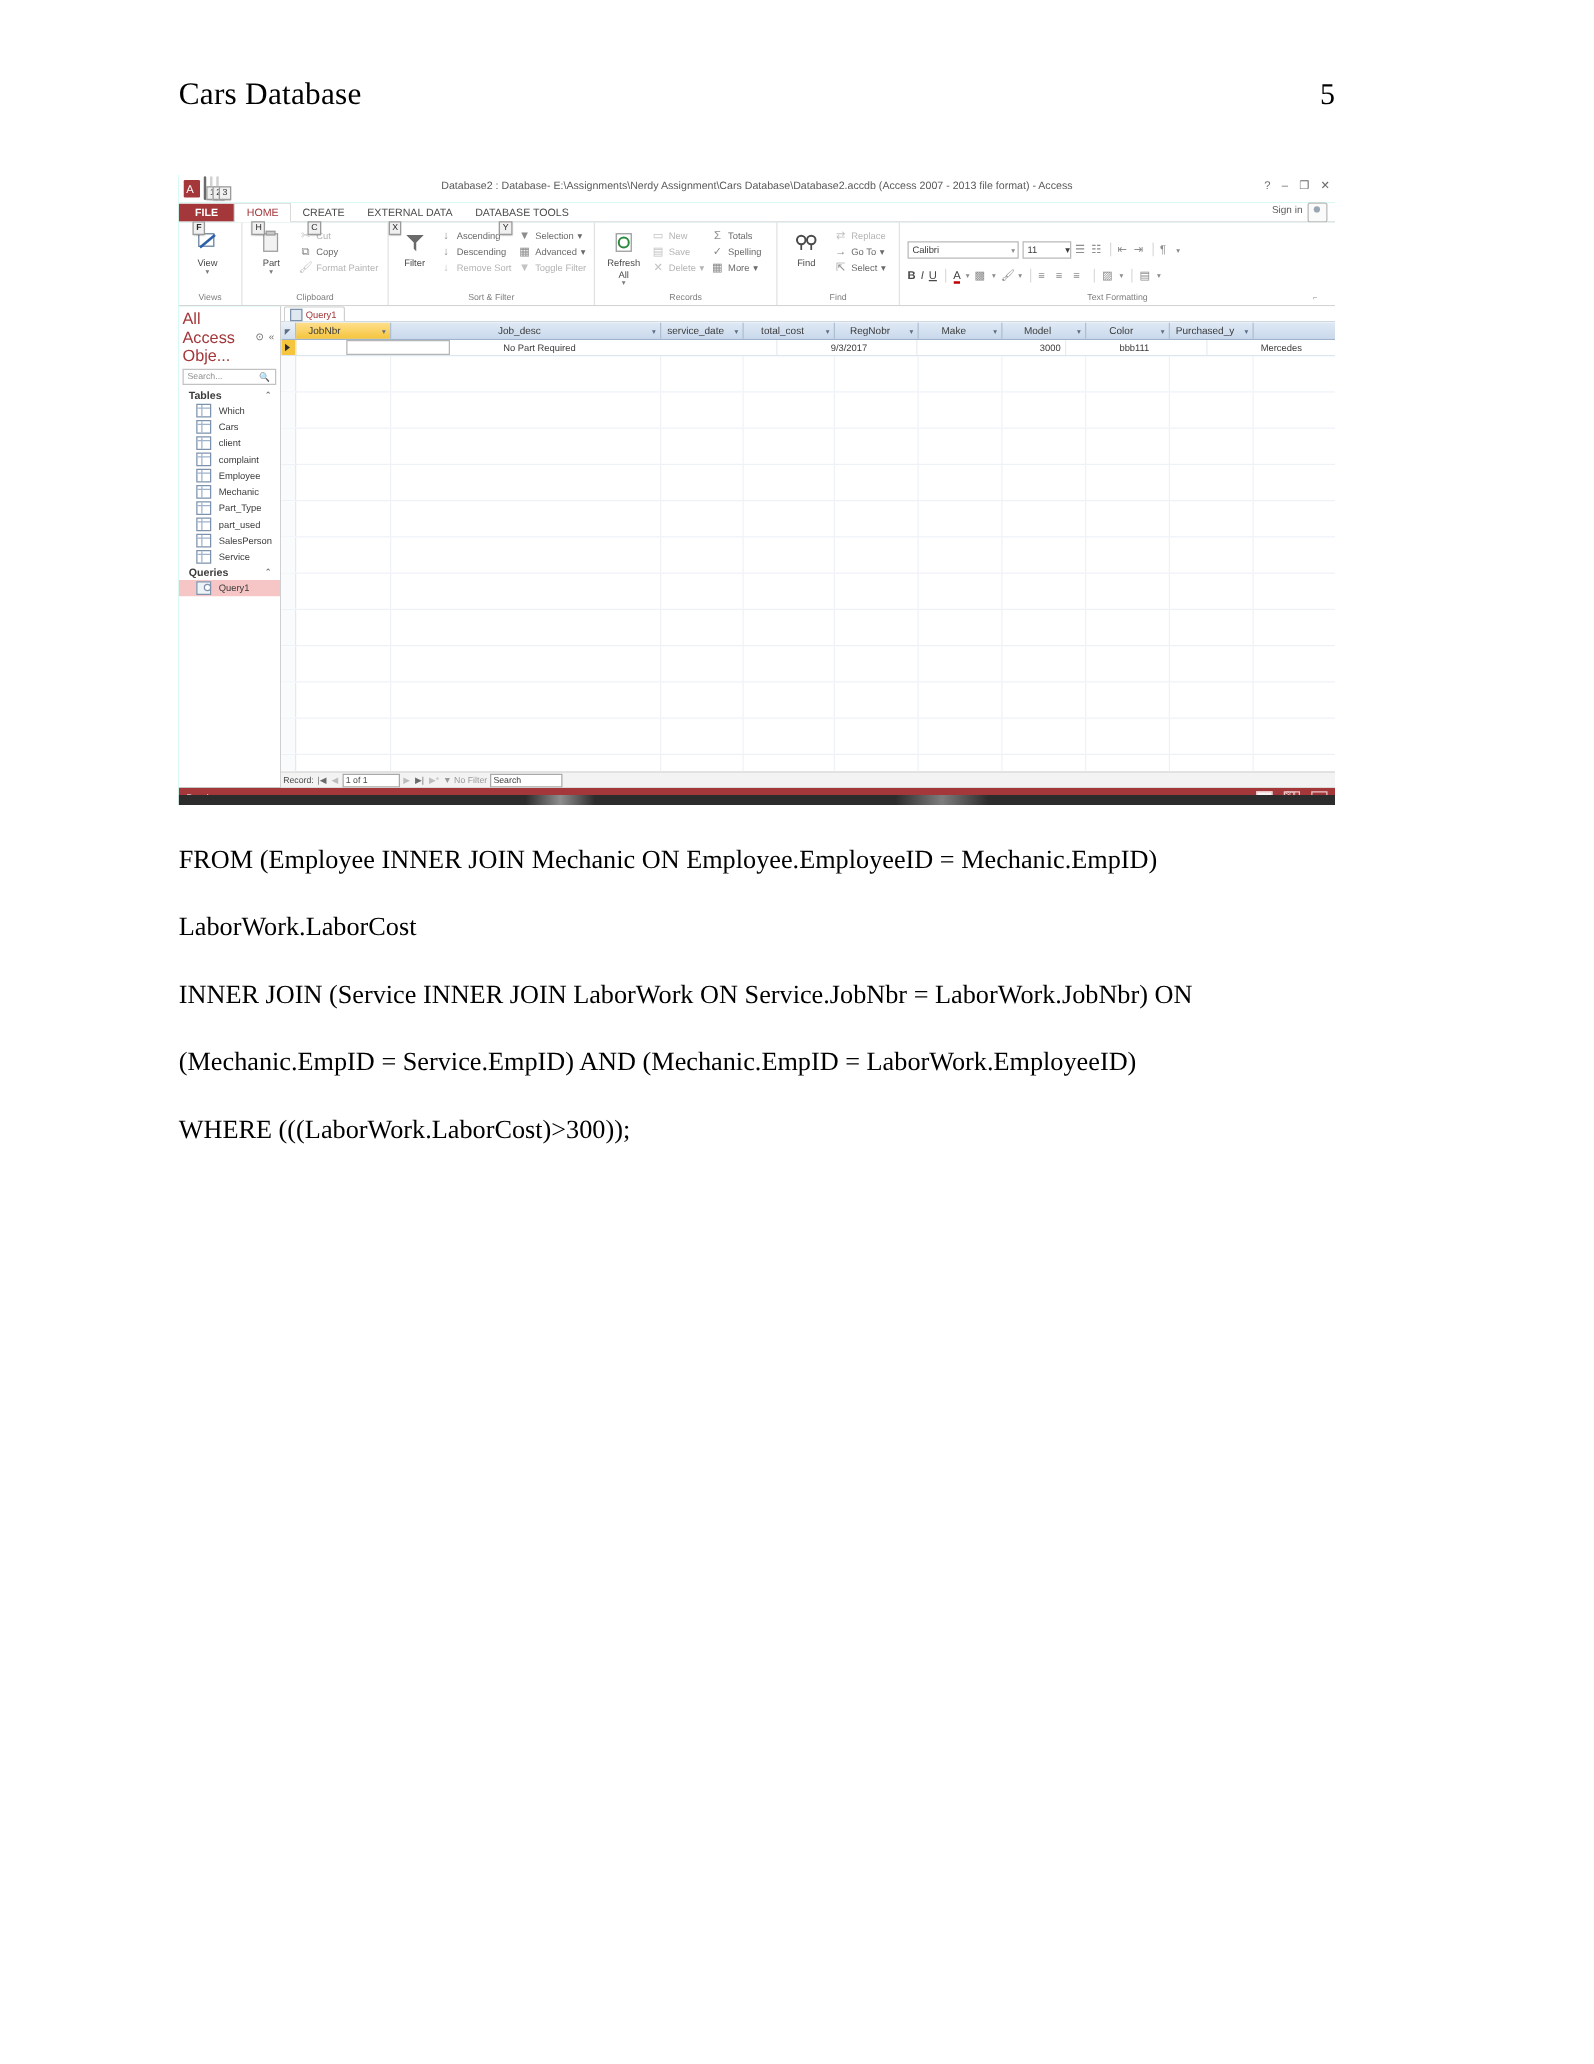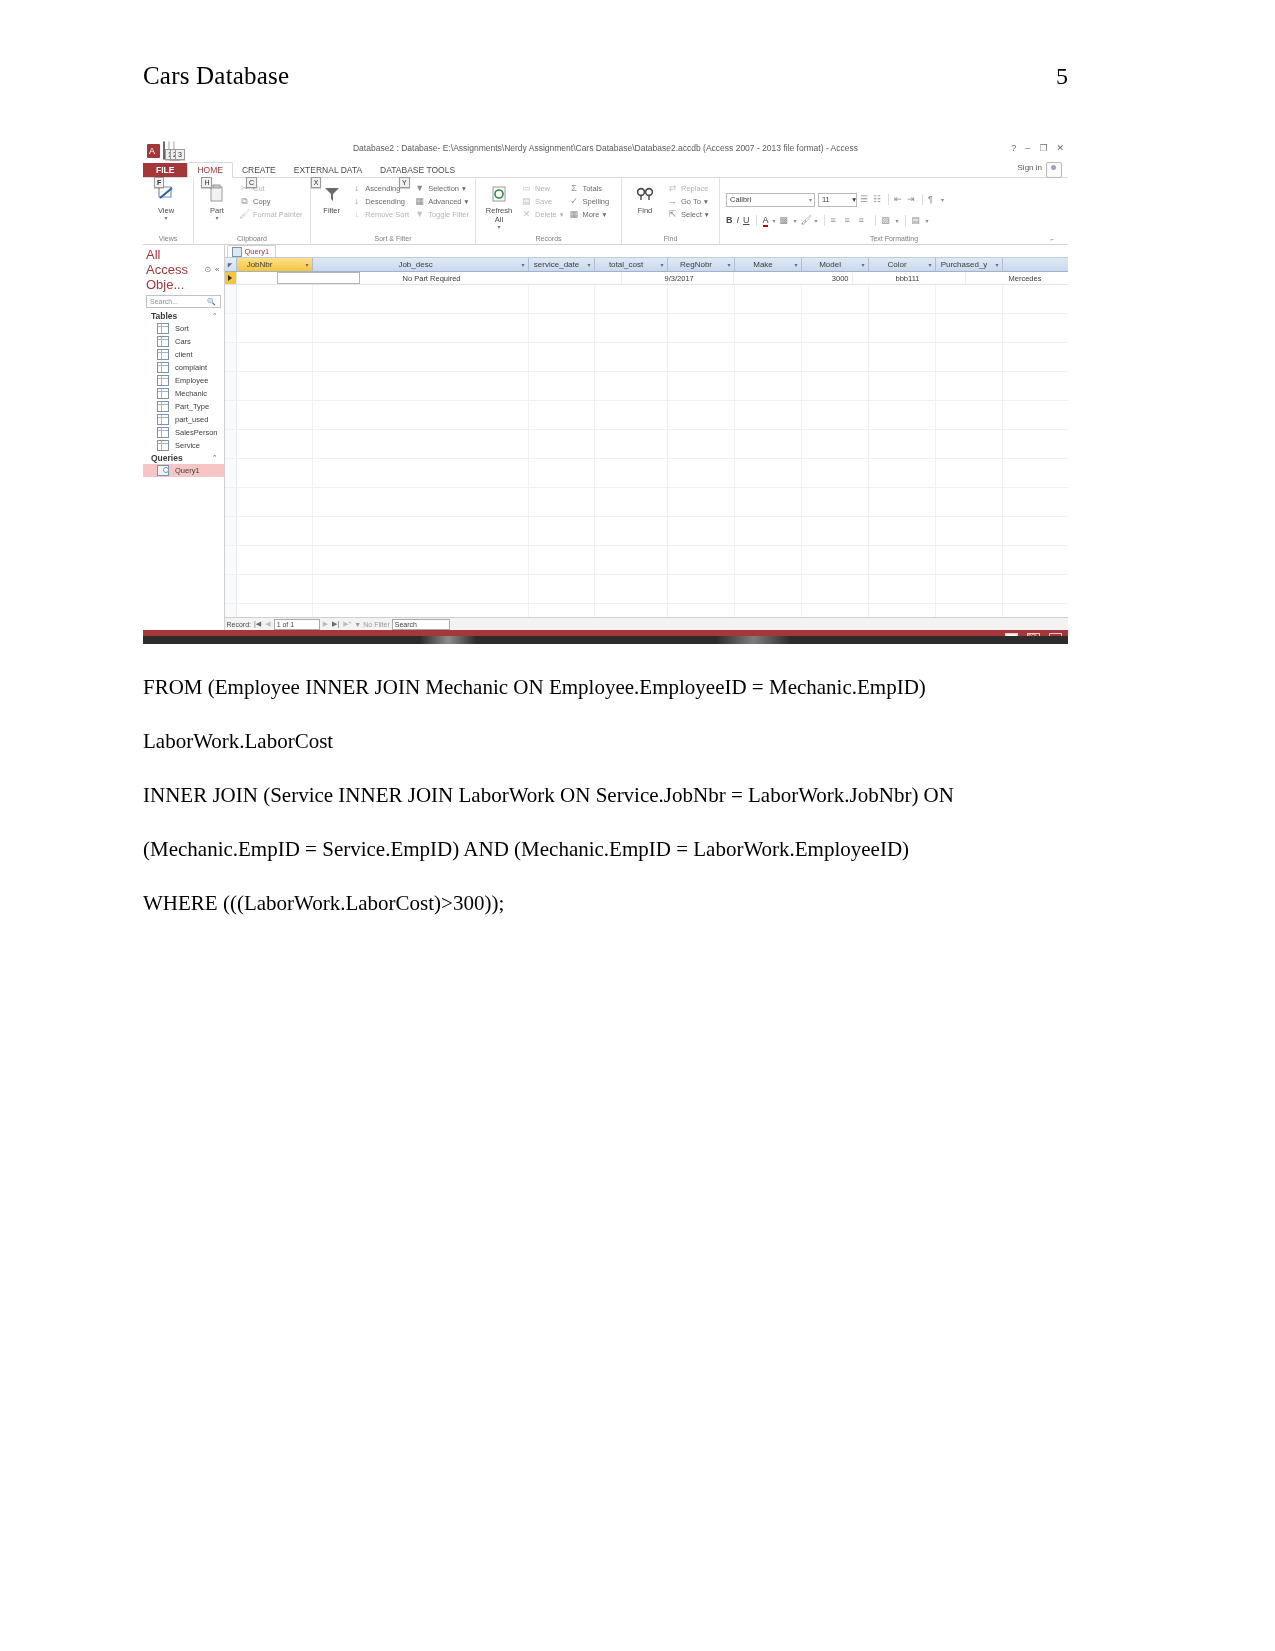--- a/index.html
+++ b/index.html
@@ -492,21 +492,21 @@
         <span class="ph">Search...</span>
         <span class="mag">🔍</span>
       </div>
 
       <div class="grphdr">
         <span>Tables</span>
         <span class="cv">⌃</span>
       </div>
       <div class="navitem">
           <span class="tblic"></span>
-          <span>Sort</span>
+          <span>Which</span>
         </div>
       <div class="navitem">
           <span class="tblic"></span>
           <span>Cars</span>
         </div>
       <div class="navitem">
           <span class="tblic"></span>
           <span>client</span>
         </div>
       <div class="navitem">

